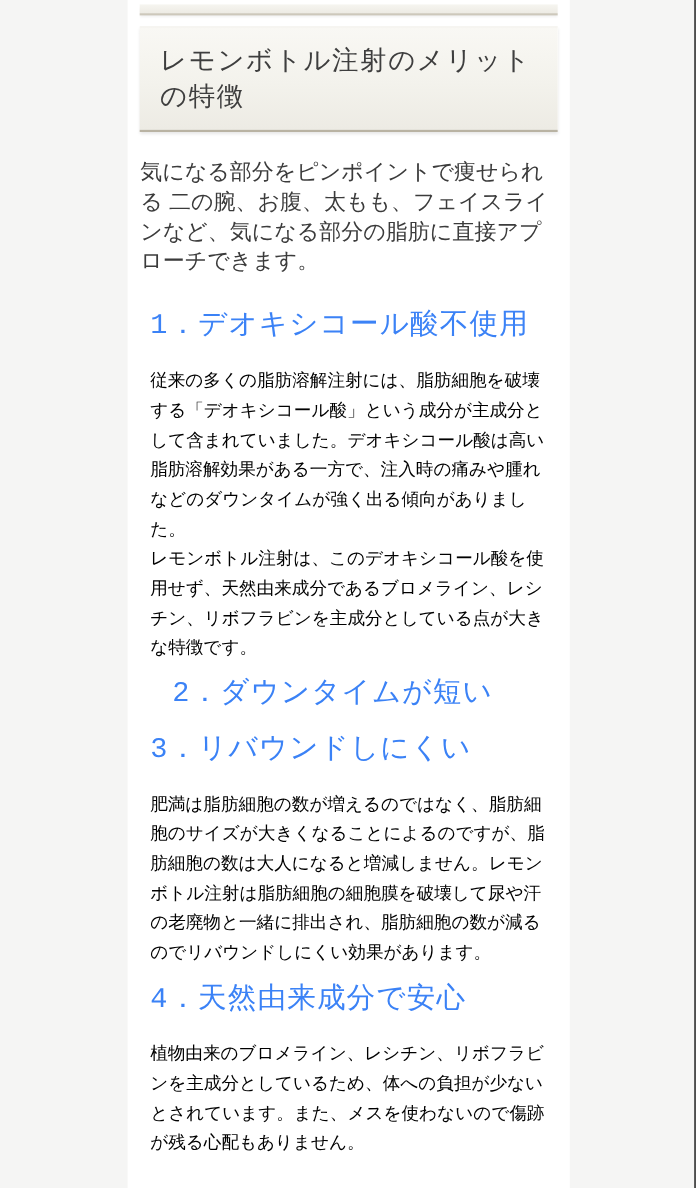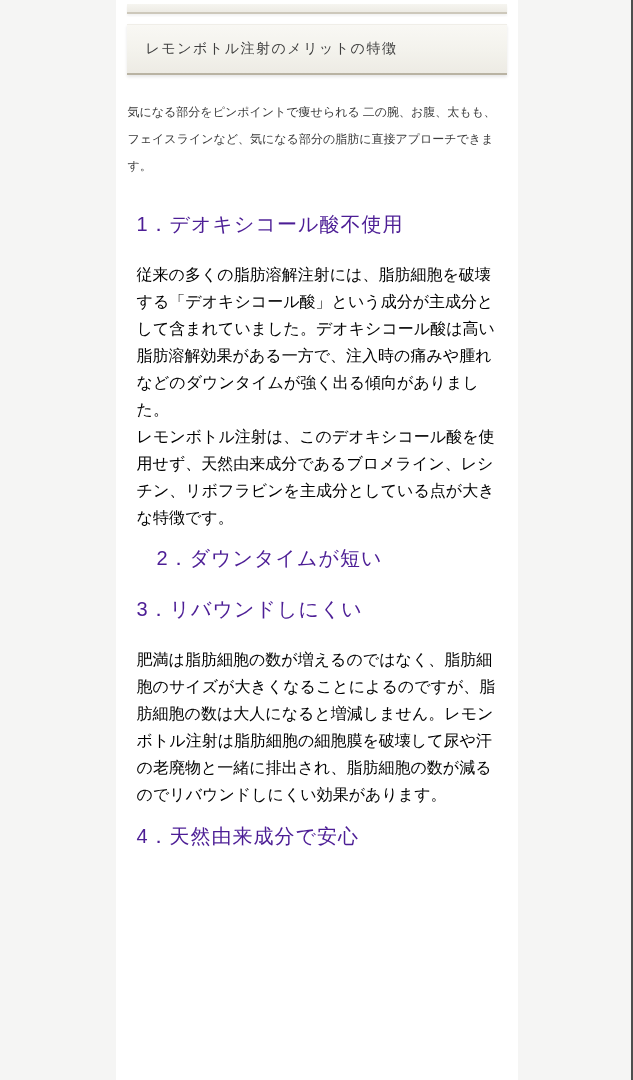--- a/index.html
+++ b/index.html
@@ -41,42 +41,41 @@
   }
   .section-title-box {
     background: linear-gradient(180deg, #f9f8f4 0%, #f3f2ec 55%, #edebe4 100%);
     border-top: 1px solid #f0eee8;
     border-bottom: 2px solid #b9b3a3;
     box-shadow: 0 2px 3px rgba(0,0,0,0.10);
     padding: 14px 19px 15px 19px;
   }
   .section-title-text {
     font-family: "Liberation Serif", "DejaVu Serif", serif;
-    font-size: 14px;
+    font-size: 24px;
     letter-spacing: 1.5px;
     color: #3e3e3e;
   }
   .intro-paragraph {
     margin: 24px 1px 0 1px;
-    font-size: 12px;
+    font-size: 20px;
     line-height: 27px;
     color: #3b3b3b;
     white-space: pre-line;
-    font-family: Liberation Serif, serif;
   }
   .merit-section {
     padding: 0 6px 0 10px;
   }
   .merit-heading {
-    font-family: Liberation Sans, sans-serif;
+    font-family: Liberation Mono, monospace;
     font-weight: 500;
-    font-size: 20px;
+    font-size: 26px;
     line-height: 28px;
     letter-spacing: 1px;
-    color: #4c1d95;
+    color: #3b82f6;
     margin: 0 0 23px 0;
   }
   .merit-paragraph {
     font-size: 16px;
     line-height: 27px;
     color: #000000;
     margin: 0;
     white-space: pre-line;
   }
   .sec-1 .merit-heading { margin-top: 30px; }
@@ -109,15 +108,16 @@
     <h2 class="merit-heading">2．ダウンタイムが短い</h2>
   </div>
 
   <div class="merit-section sec-3">
     <h2 class="merit-heading">3．リバウンドしにくい</h2>
     <p class="merit-paragraph">肥満は脂肪細胞の数が増えるのではなく、脂肪細胞のサイズが大きくなることによるのですが、脂肪細胞の数は大人になると増減しません。レモンボトル注射は脂肪細胞の細胞膜を破壊して尿や汗の老廃物と一緒に排出され、脂肪細胞の数が減るのでリバウンドしにくい効果があります。</p>
   </div>
 
   <div class="merit-section sec-4">
     <h2 class="merit-heading">4．天然由来成分で安心</h2>
+    <p class="merit-paragraph">植物由来のブロメライン、レシチン、リボフラビンを主成分としているため、体への負担が少ないとされています。また、メスを使わないので傷跡が残る心配もありません。</p>
   </div>
 
 </div>
 
 </body></html>

